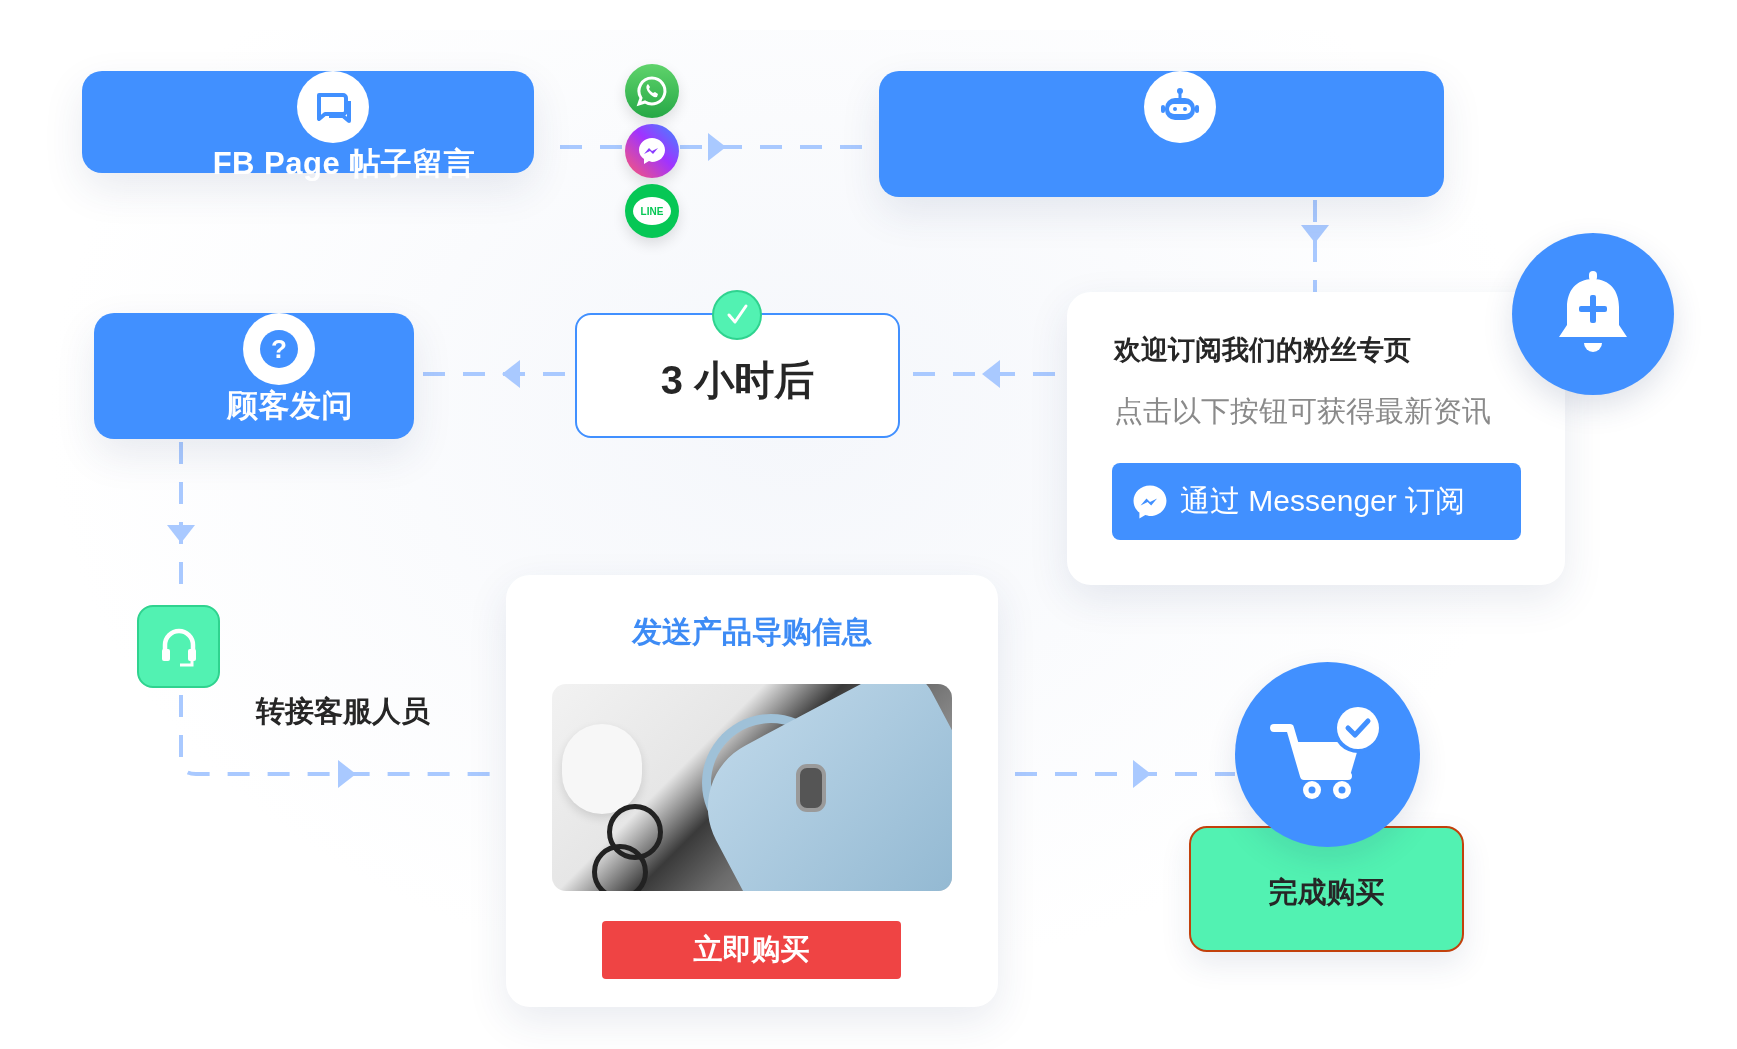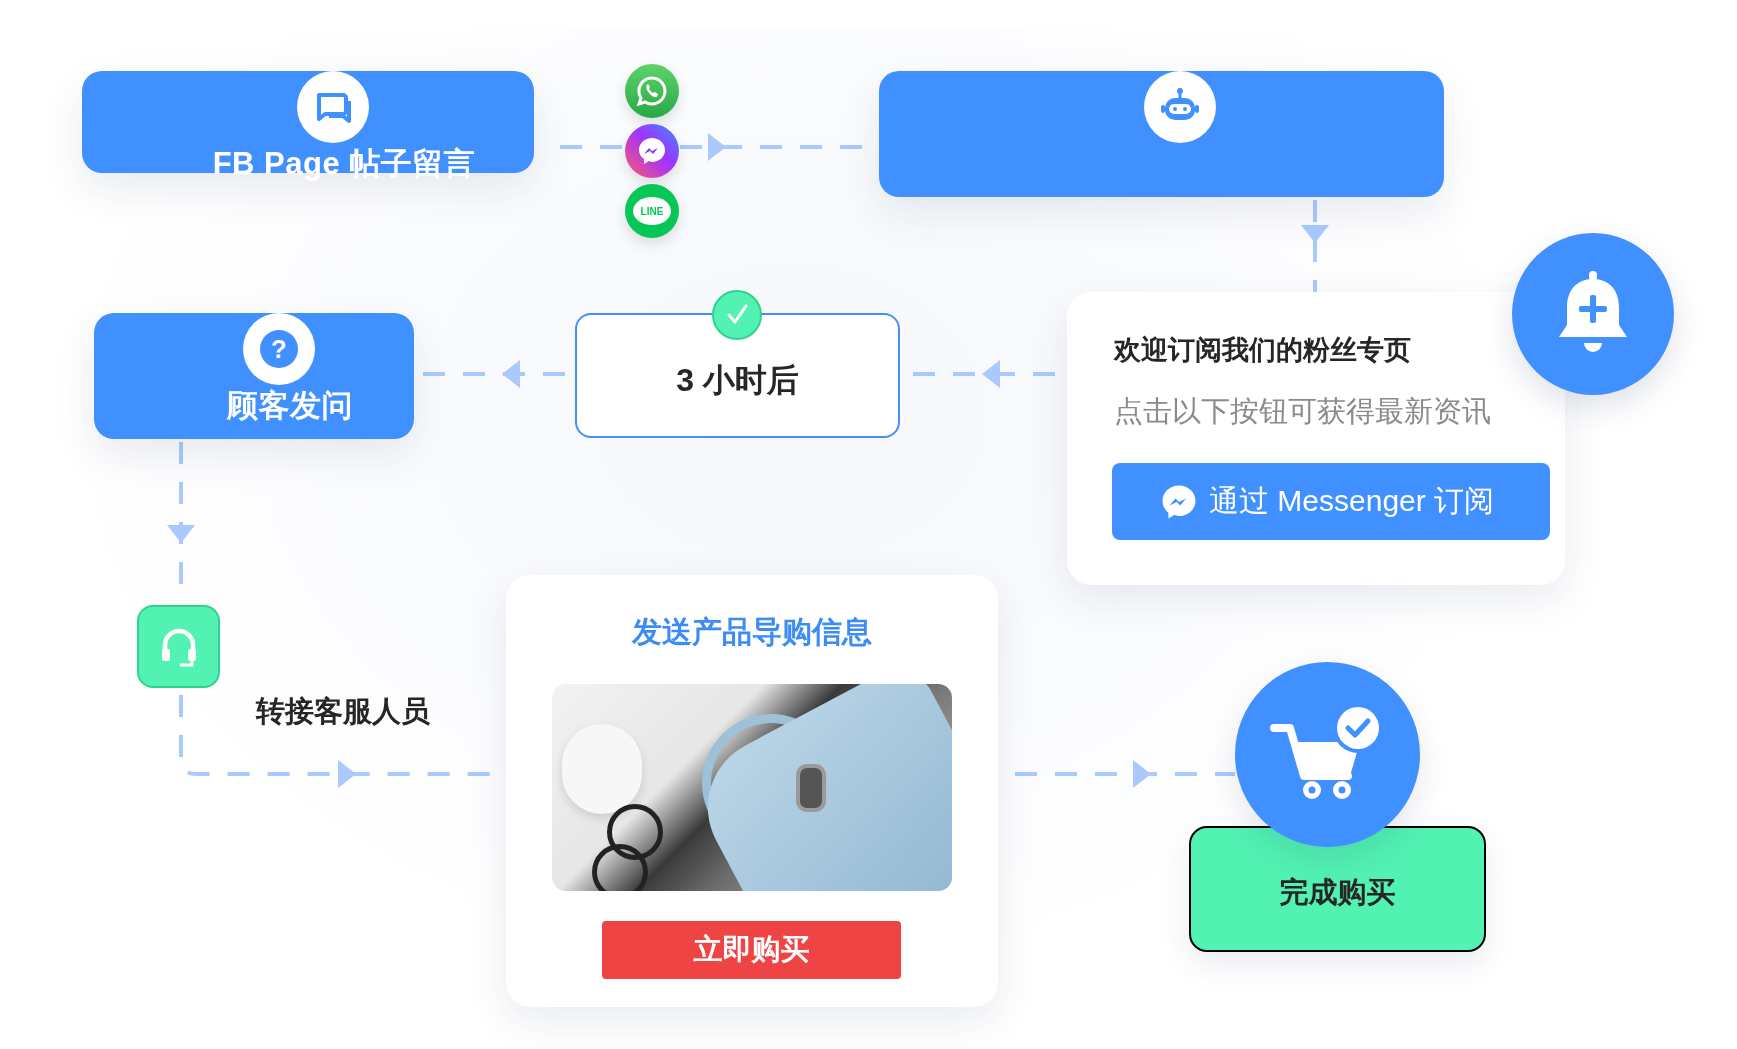--- a/index.html
+++ b/index.html
@@ -100,21 +100,21 @@
       <rect x="11" y="19" width="22" height="10" rx="5" fill="#fff"></rect>
       <circle cx="17" cy="24" r="2" fill="#4190ff"></circle>
       <circle cx="27" cy="24" r="2" fill="#4190ff"></circle>
     </svg>
   </div>
 </div>
 
 <div class="abs card" style="left:1067px;top:292px;width:498px;height:293px;">
   <div class="title-dark" style="position:absolute;left:47px;top:40px;font-size:27px;">欢迎订阅我们的粉丝专页</div>
   <div style="position:absolute;left:47px;top:100px;font-size:29px;color:#8a8a8a;">点击以下按钮可获得最新资讯</div>
-  <div style="position:absolute;left:45px;top:171px;width:409px;height:77px;background:#4190ff;border-radius:8px;display:flex;align-items:center;padding-left:29px;">
+  <div style="position:absolute;left:45px;top:171px;width:409px;height:77px;background:#4190ff;border-radius:8px;display:flex;align-items:center;">
     <div style="margin-left:18px;width:40px;height:40px;display:flex;align-items:center;justify-content:center;">
       <svg width="40" height="40" viewBox="0 0 34 34">
         <path d="M17 3 c-8 0 -14 6 -14 13 c0 4 2 8 5 10 v5 l5 -3 c1 0 3 1 4 1 c8 0 14 -6 14 -13 s-6 -13 -14 -13 z" fill="#fff"></path>
         <path d="M9 20 l5 -6 3 3 6 -3 -5 6 -3 -3 z" fill="#4190ff"></path>
       </svg>
     </div>
     <span style="color:#fff;font-size:30px;margin-left:10px;white-space:nowrap;">通过 Messenger 订阅</span>
   </div>
 </div>
 
@@ -122,21 +122,21 @@
   <svg width="86" height="90" viewBox="0 0 86 90">
     <rect x="39" y="2" width="8" height="10" rx="4" fill="#fff"></rect>
     <path d="M43 10 c-17 0 -26 12 -26 28 v18 l-8 12 h68 l-8 -12 v-18 c0 -16 -9 -28 -26 -28 z" fill="#fff"></path>
     <path d="M34 74 a9 9 0 0 0 18 0 z" fill="#fff"></path>
     <rect x="40" y="26" width="6" height="28" rx="2" fill="#4190ff"></rect>
     <rect x="29" y="37" width="28" height="6" rx="2" fill="#4190ff"></rect>
   </svg>
 </div>
 
 <div class="abs" style="left:575px;top:313px;width:325px;height:125px;border:2px solid #4190ff;border-radius:16px;background:#fff;box-sizing:border-box;display:flex;align-items:center;justify-content:center;">
-  <span class="title-dark" style="font-size:32px;margin-top:10px;">3 小时后</span>
+  <span class="title-dark" style="font-size:40px;margin-top:10px;">3 小时后</span>
 </div>
 <div class="abs" style="left:712px;top:290px;width:50px;height:50px;border-radius:50%;background:#52f2b2;border:2px solid #2fd38f;box-sizing:border-box;display:flex;align-items:center;justify-content:center;">
   <svg width="26" height="26" viewBox="0 0 26 26">
       <path d="M5 13 l6 7 l11 -16" fill="none" stroke="#fff" stroke-width="3" stroke-linecap="round" stroke-linejoin="round"></path>
     </svg>
 </div>
 
 <div class="abs blue-box" style="left:94px;top:313px;width:320px;height:126px;padding-left:50px;box-sizing:border-box;">
   <div class="icircle">
     <div style="width:38px;height:38px;border-radius:50%;background:#4190ff;color:#fff;display:flex;align-items:center;justify-content:center;font-weight:bold;font-size:26px;">?</div>
@@ -162,21 +162,21 @@
     <div style="position:absolute;left:40px;top:160px;width:46px;height:46px;border:5px solid #222;border-radius:50%;"></div>
     <div style="position:absolute;left:150px;top:30px;width:120px;height:120px;border:9px solid #9fc1d8;border-radius:50%;border-bottom-color:transparent;border-right-color:transparent;"></div>
     <div style="position:absolute;left:170px;top:20px;width:260px;height:230px;background:linear-gradient(160deg,#bcd6e8,#8fb6d0);border-radius:70px 40px 0 0;transform:rotate(-28deg);"></div>
     <div style="position:absolute;left:244px;top:80px;width:22px;height:40px;border:4px solid #9a9a9a;border-radius:11px;background:#555;"></div>
   </div>
   <div style="position:absolute;left:96px;top:346px;width:299px;height:58px;background:#ef4444;border-radius:4px;display:flex;align-items:center;justify-content:center;">
     <span style="color:#fff;font-size:29px;font-weight:bold;">立即购买</span>
   </div>
 </div>
 
-<div class="abs" style="left:1189px;top:826px;width:297px;height:126px;border-radius:18px;background:#52f2b2;border:2px solid #000000;box-sizing:border-box;display:flex;align-items:center;justify-content:center;box-shadow:0 12px 30px rgba(40,60,110,0.10);">
+<div class="abs" style="left:1189px;top:826px;width:275px;height:126px;border-radius:18px;background:#52f2b2;border:2px solid #c2410c;box-sizing:border-box;display:flex;align-items:center;justify-content:center;box-shadow:0 12px 30px rgba(40,60,110,0.10);">
   <span class="title-dark" style="font-size:29px;margin-top:8px;">完成购买</span>
 </div>
 <div class="abs" style="left:1235px;top:662px;width:185px;height:185px;border-radius:50%;background:#4190ff;display:flex;align-items:center;justify-content:center;box-shadow:0 12px 30px rgba(40,60,110,0.12);">
   <svg width="120" height="110" viewBox="0 0 120 110">
     <path d="M6 28 h16 l14 48 h44" fill="none" stroke="#fff" stroke-width="8" stroke-linecap="round" stroke-linejoin="round"></path>
     <path d="M26 42 h66 l-10 34 h-44 z" fill="#fff"></path>
     <circle cx="44" cy="90" r="9" fill="#fff"></circle>
       <circle cx="44" cy="90" r="3.5" fill="#4190ff"></circle>
     <circle cx="74" cy="90" r="9" fill="#fff"></circle>
       <circle cx="74" cy="90" r="3.5" fill="#4190ff"></circle>

